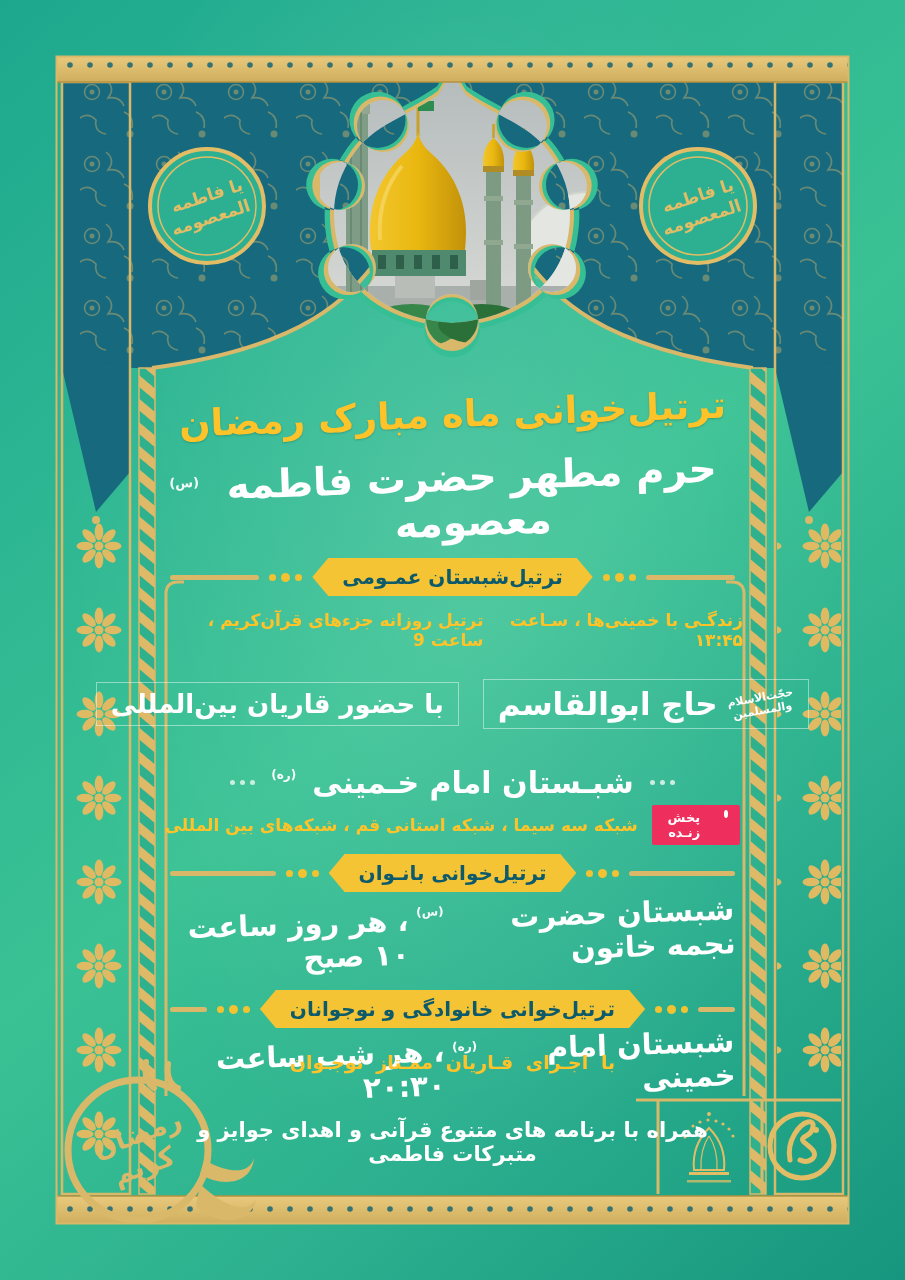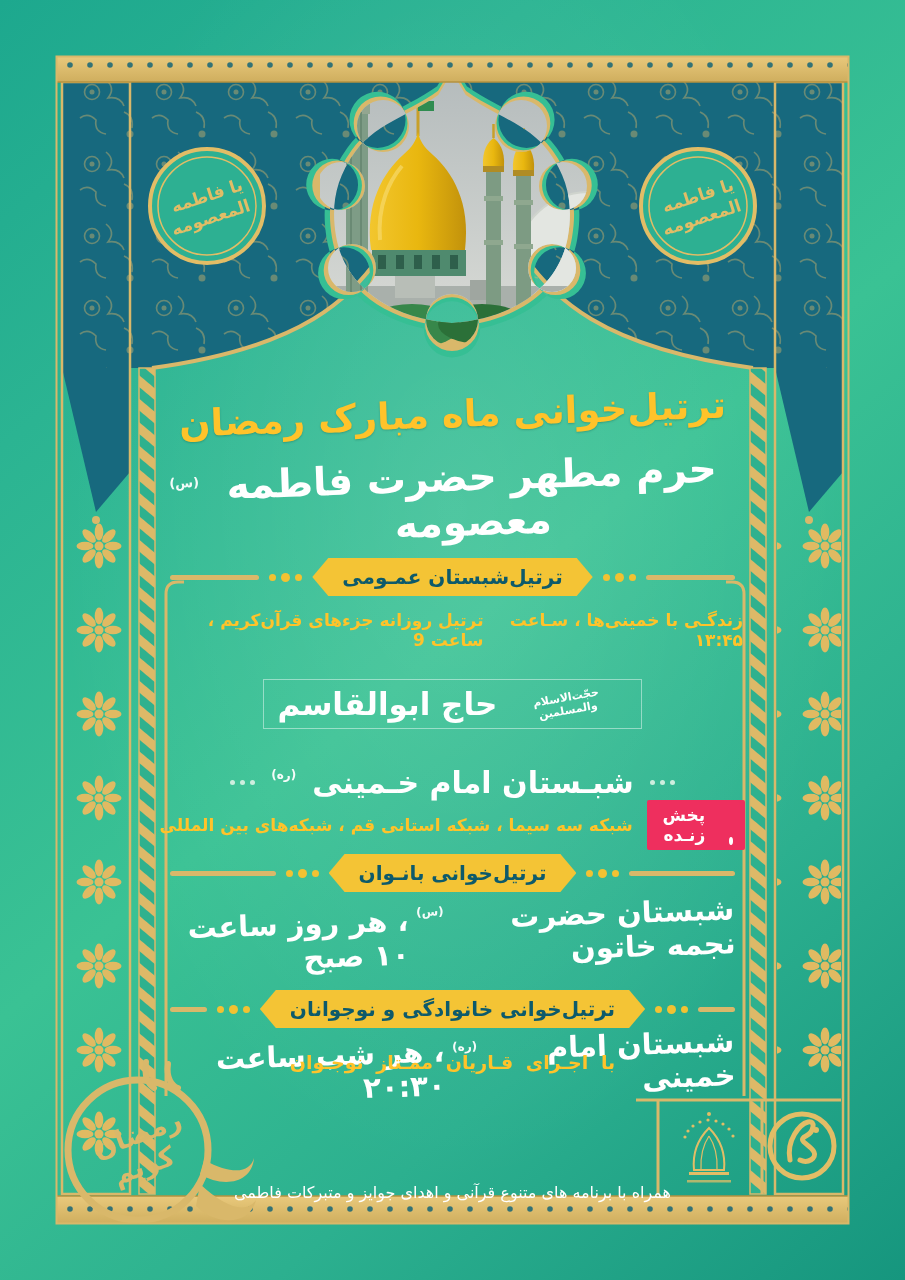--- a/index.html
+++ b/index.html
@@ -29,29 +29,29 @@
   .programs{top:612px;height:36px;justify-content:space-between;padding:0 8px;color:#ffc32a;font-weight:bold;font-size:17px}
   .reciter{top:654px;height:100px;gap:24px}
   .wbox{border:1px solid rgba(255,255,255,.45);padding:6px 14px;display:flex;align-items:center;gap:10px}
   .reciter-prefix{font-size:11px;color:#fff;font-weight:bold;transform:rotate(-10deg);max-width:120px;text-align:center}
   .reciter-name{font-size:31px;font-weight:bold;color:#fff;white-space:nowrap}
   .with-box{font-size:26px;font-weight:bold;color:#fff;white-space:nowrap}
   .venue{top:762px;height:40px;gap:16px;color:#fff}
   .venue .vname{font-size:30px;font-weight:bold}
   .venue .honor{font-size:12px}
   .live{top:808px;height:34px;gap:14px}
-  .live-badge{background:#ee2f5e;color:#fff;font-size:17px;font-weight:bold;padding:5px 12px;display:flex;align-items:flex-end;gap:24px;border-radius:2px}
+  .live-badge{background:#ee2f5e;color:#fff;font-size:13px;font-weight:bold;padding:5px 12px;display:flex;align-items:flex-start;gap:24px;border-radius:2px}
   .live-dot{width:8px;height:8px;border-radius:50%;background:#fff;display:block}
   .channels{color:#ffc32a;font-weight:bold;font-size:17px;white-space:nowrap}
   .callig{font-weight:bold;color:#fff;transform:rotate(-2deg);gap:8px}
   .najmeh{top:898px;height:76px;font-size:29px}
   .khomeini2{top:1034px;height:68px;font-size:29px}
   .callig .honor{font-size:12px}
   .note1{top:1047px;height:30px;font-size:19px;font-weight:bold;color:#ffc32a;word-spacing:6px}
-  .note2{top:1178px;height:28px;font-size:16px;font-weight:normal;color:#ffffff}
+  .note2{top:1128px;height:28px;font-size:21px;font-weight:bold;color:#ffffff}
 </style>
 </head>
 <body>
 
 <div class="poster">
 
   <svg class="layer" width="905" height="1280" viewBox="0 0 905 1280" aria-hidden="true">
     <defs>
       <linearGradient id="gGold" x1="0" y1="0" x2="0" y2="1">
         <stop offset="0" stop-color="#e9c97c"></stop>
@@ -278,20 +278,23 @@
   <div class="row programs">
     <span>زندگـی با خمینی‌ها ، سـاعت ۱۳:۴۵</span>
     <span>ترتیل روزانه جزءهای قرآن‌کریم ، ساعت 9</span>
   </div>
 
   <div class="row reciter">
     <div class="wbox">
       <span class="reciter-prefix">حجّت‌الاسلام والمسلمین</span>
       <span class="reciter-name">حاج ابوالقاسم</span>
     </div>
+    <div class="wbox">
+      <span class="with-box">با حضور قاریان بین‌المللی</span>
+    </div>
   </div>
 
   <div class="row venue">
     <span class="dots">
         <i class="sdot"></i>
         <i class="sdot"></i>
         <i class="sdot"></i>
       </span>
     <span class="vname">شبـستان امام خـمینی</span>
     <span class="honor">(ره)</span>

